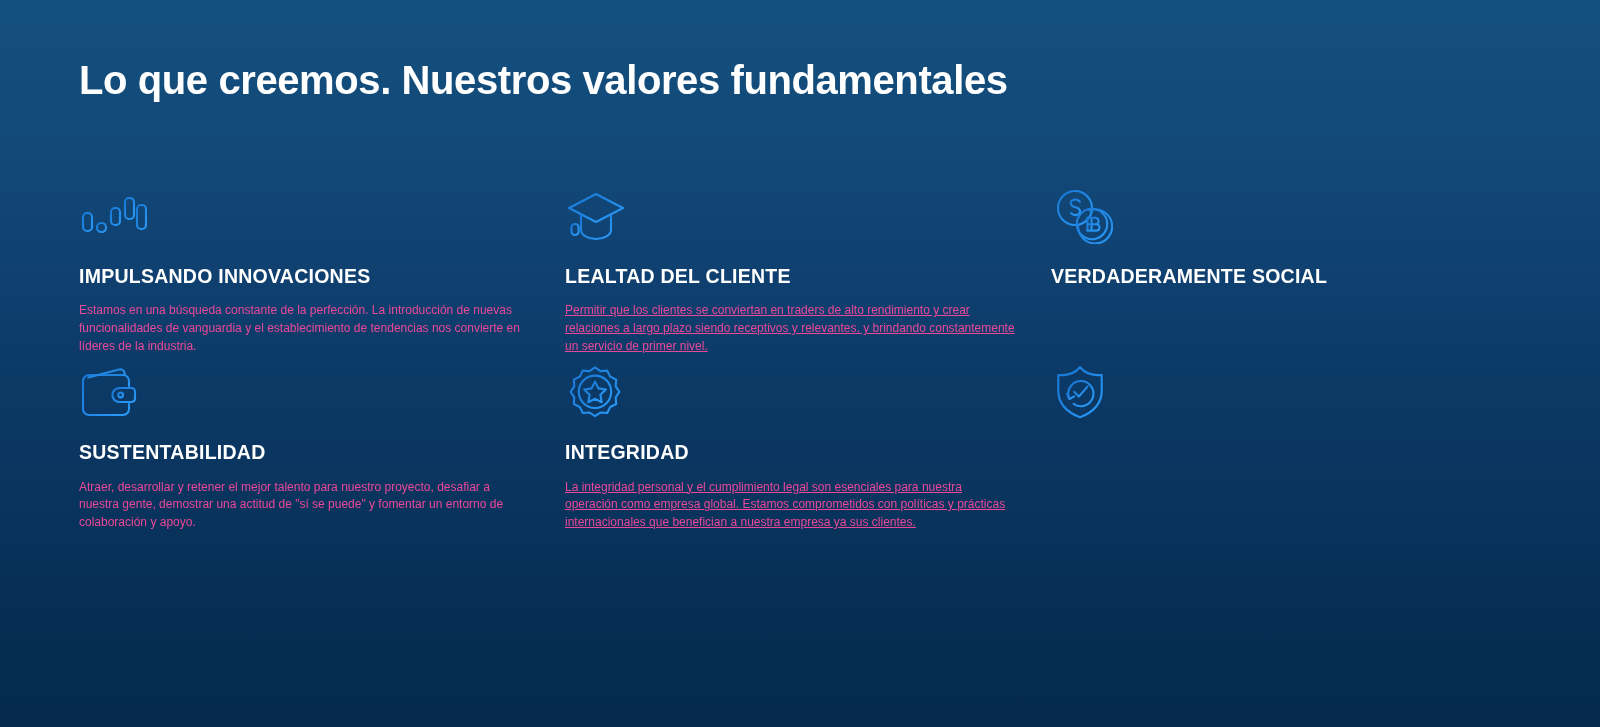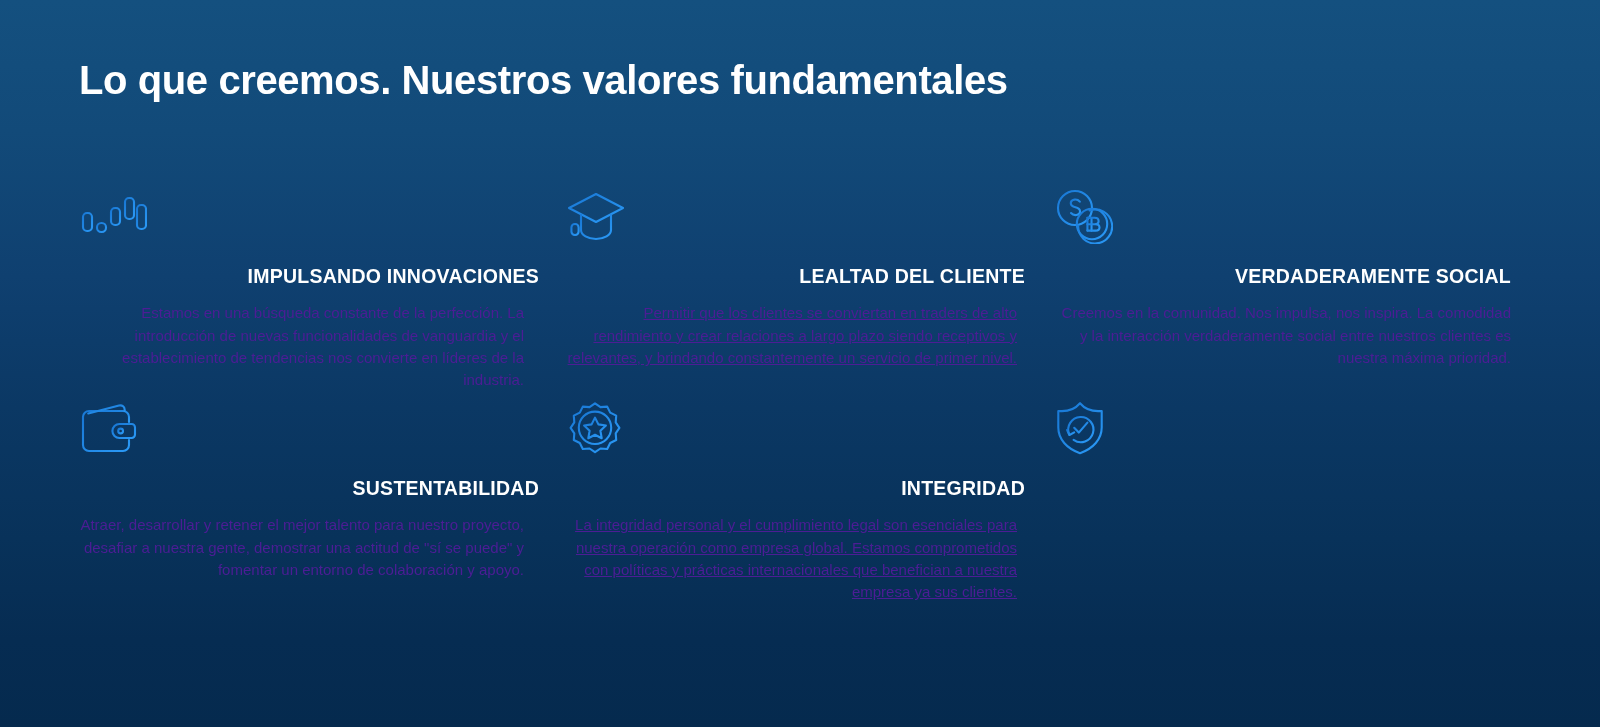--- a/index.html
+++ b/index.html
@@ -23,21 +23,20 @@
                 #052a4e 100%);
     color: #ffffff;
     -webkit-font-smoothing: antialiased;
   }
 
   .page {
     position: relative;
     width: 1600px;
     height: 557px;
     padding: 4px;
-    text-align: right;
   }
 
   
   .page-title {
     position: absolute;
     left: 79px;
     top: 57px;
     font-size: 40px;
     line-height: 1.18;
     font-weight: 700;
@@ -77,23 +76,23 @@
   .value-heading {
     font-size: 19.5px;
     font-weight: 700;
     letter-spacing: 0.25px;
     color: #ffffff;
     margin-bottom: 15px;
     line-height: 1.1;
   }
 
   .value-body {
-    font-size: 15px;
+    font-size: 12px;
     line-height: 1.49;
-    color: #4c1d95;
+    color: #ec4899;
     font-weight: 400;
     max-width: 445px;
   }
 
   
   .col-3 .value-body { max-width: 460px; }
   .col-2 .value-body { max-width: 452px; text-decoration: underline; }
 </style>
 </head>
 <body>
@@ -172,21 +171,20 @@
             <path d="M36.4 29.8 L36.4 42.6 M40.5 29.8 L40.5 42.6"></path>
             <path d="M36.4 29.8 L43.6 29.8 C46 29.8 47.6 31.2 47.6 33.2 C47.6 35.2 46 36.2 43.6 36.2 L36.4 36.2 L44.4 36.2 C46.9 36.2 48.5 37.5 48.5 39.4 C48.5 41.4 46.9 42.6 44.4 42.6 L36.4 42.6"></path>
             <line x1="38.6" y1="26.6" x2="38.6" y2="29.8"></line>
             <line x1="38.6" y1="42.6" x2="38.6" y2="45.6"></line>
             <line x1="43.2" y1="26.6" x2="43.2" y2="29.8"></line>
             <line x1="43.2" y1="42.6" x2="43.2" y2="45.6"></line>
           </g>
         </svg>
       </span>
       <div class="value-heading">VERDADERAMENTE SOCIAL</div>
-      <p class="value-body">Creemos en la comunidad. Nos impulsa, nos inspira. La comodidad y la interacción verdaderamente social entre nuestros clientes es nuestra máxima prioridad.</p>
     </div>
 
     <div class="value-card col-1">
       <span class="value-icon">
         <svg width="60" height="56" viewBox="0 0 60 56" fill="none" aria-hidden="true">
           <defs>
             <linearGradient id="gD" x1="0" y1="0" x2="1" y2="1">
               <stop offset="0" stop-color="#1877d4"></stop>
               <stop offset="1" stop-color="#2b9af7"></stop>
             </linearGradient>

